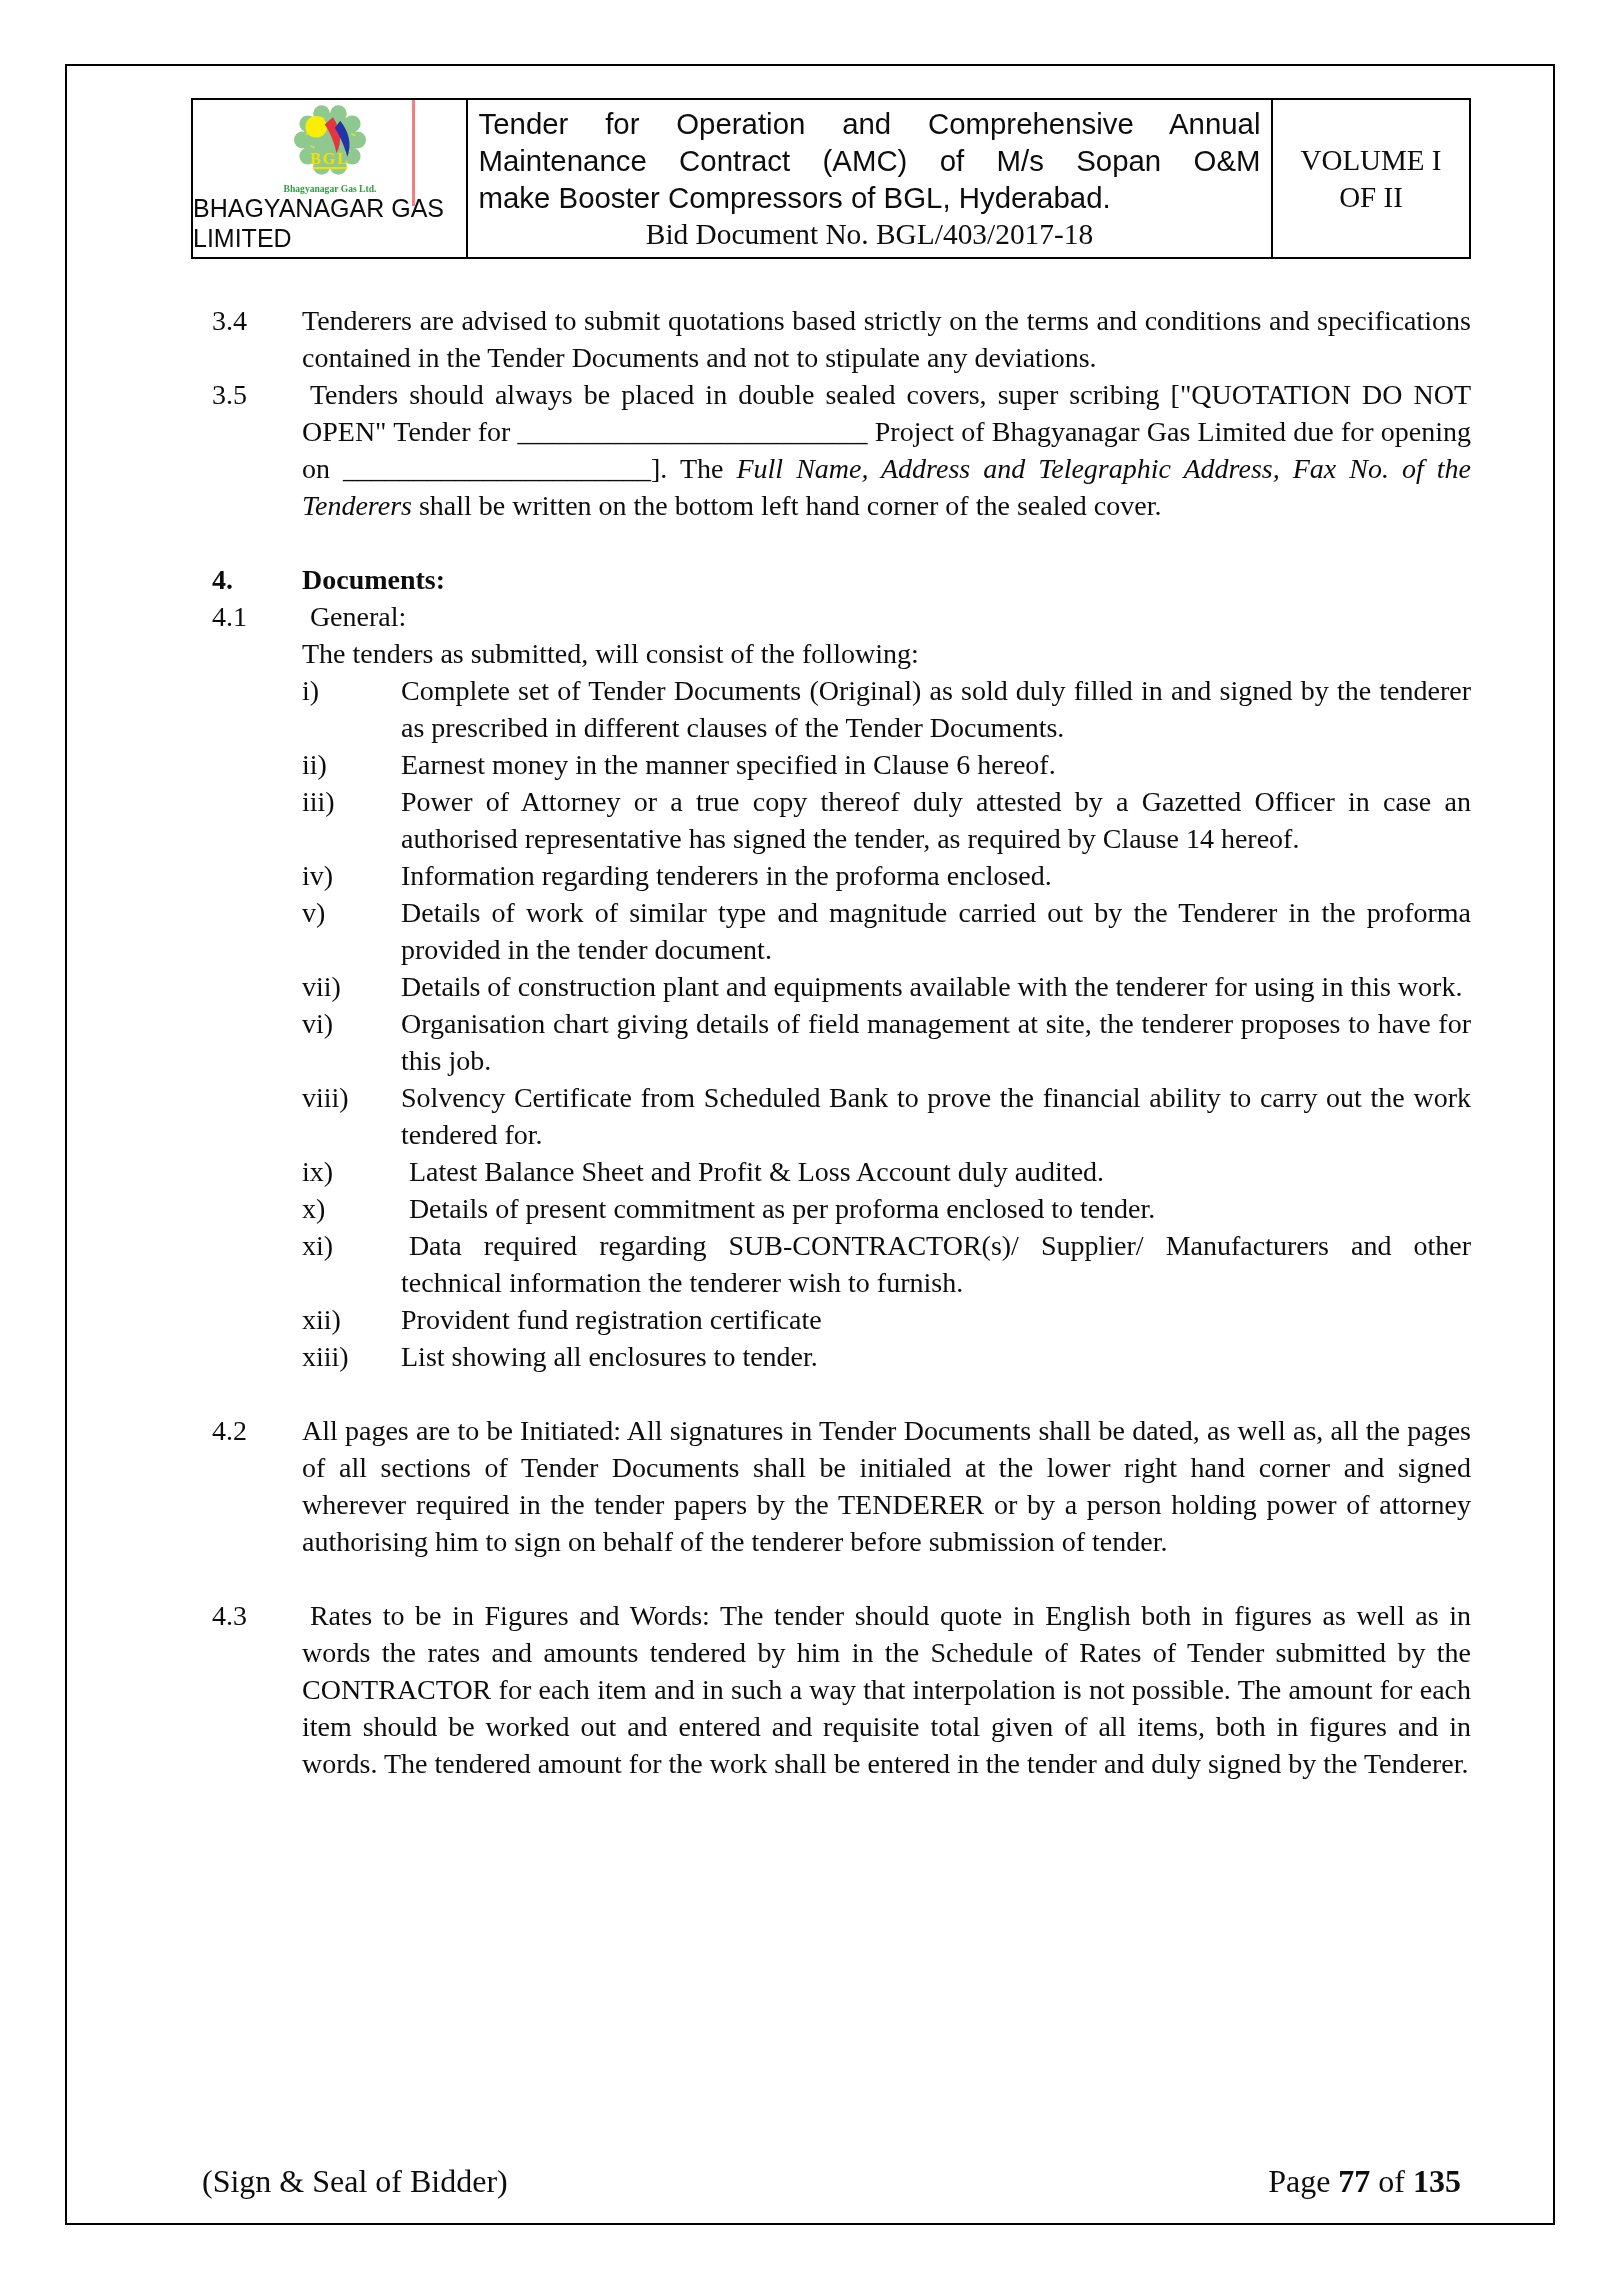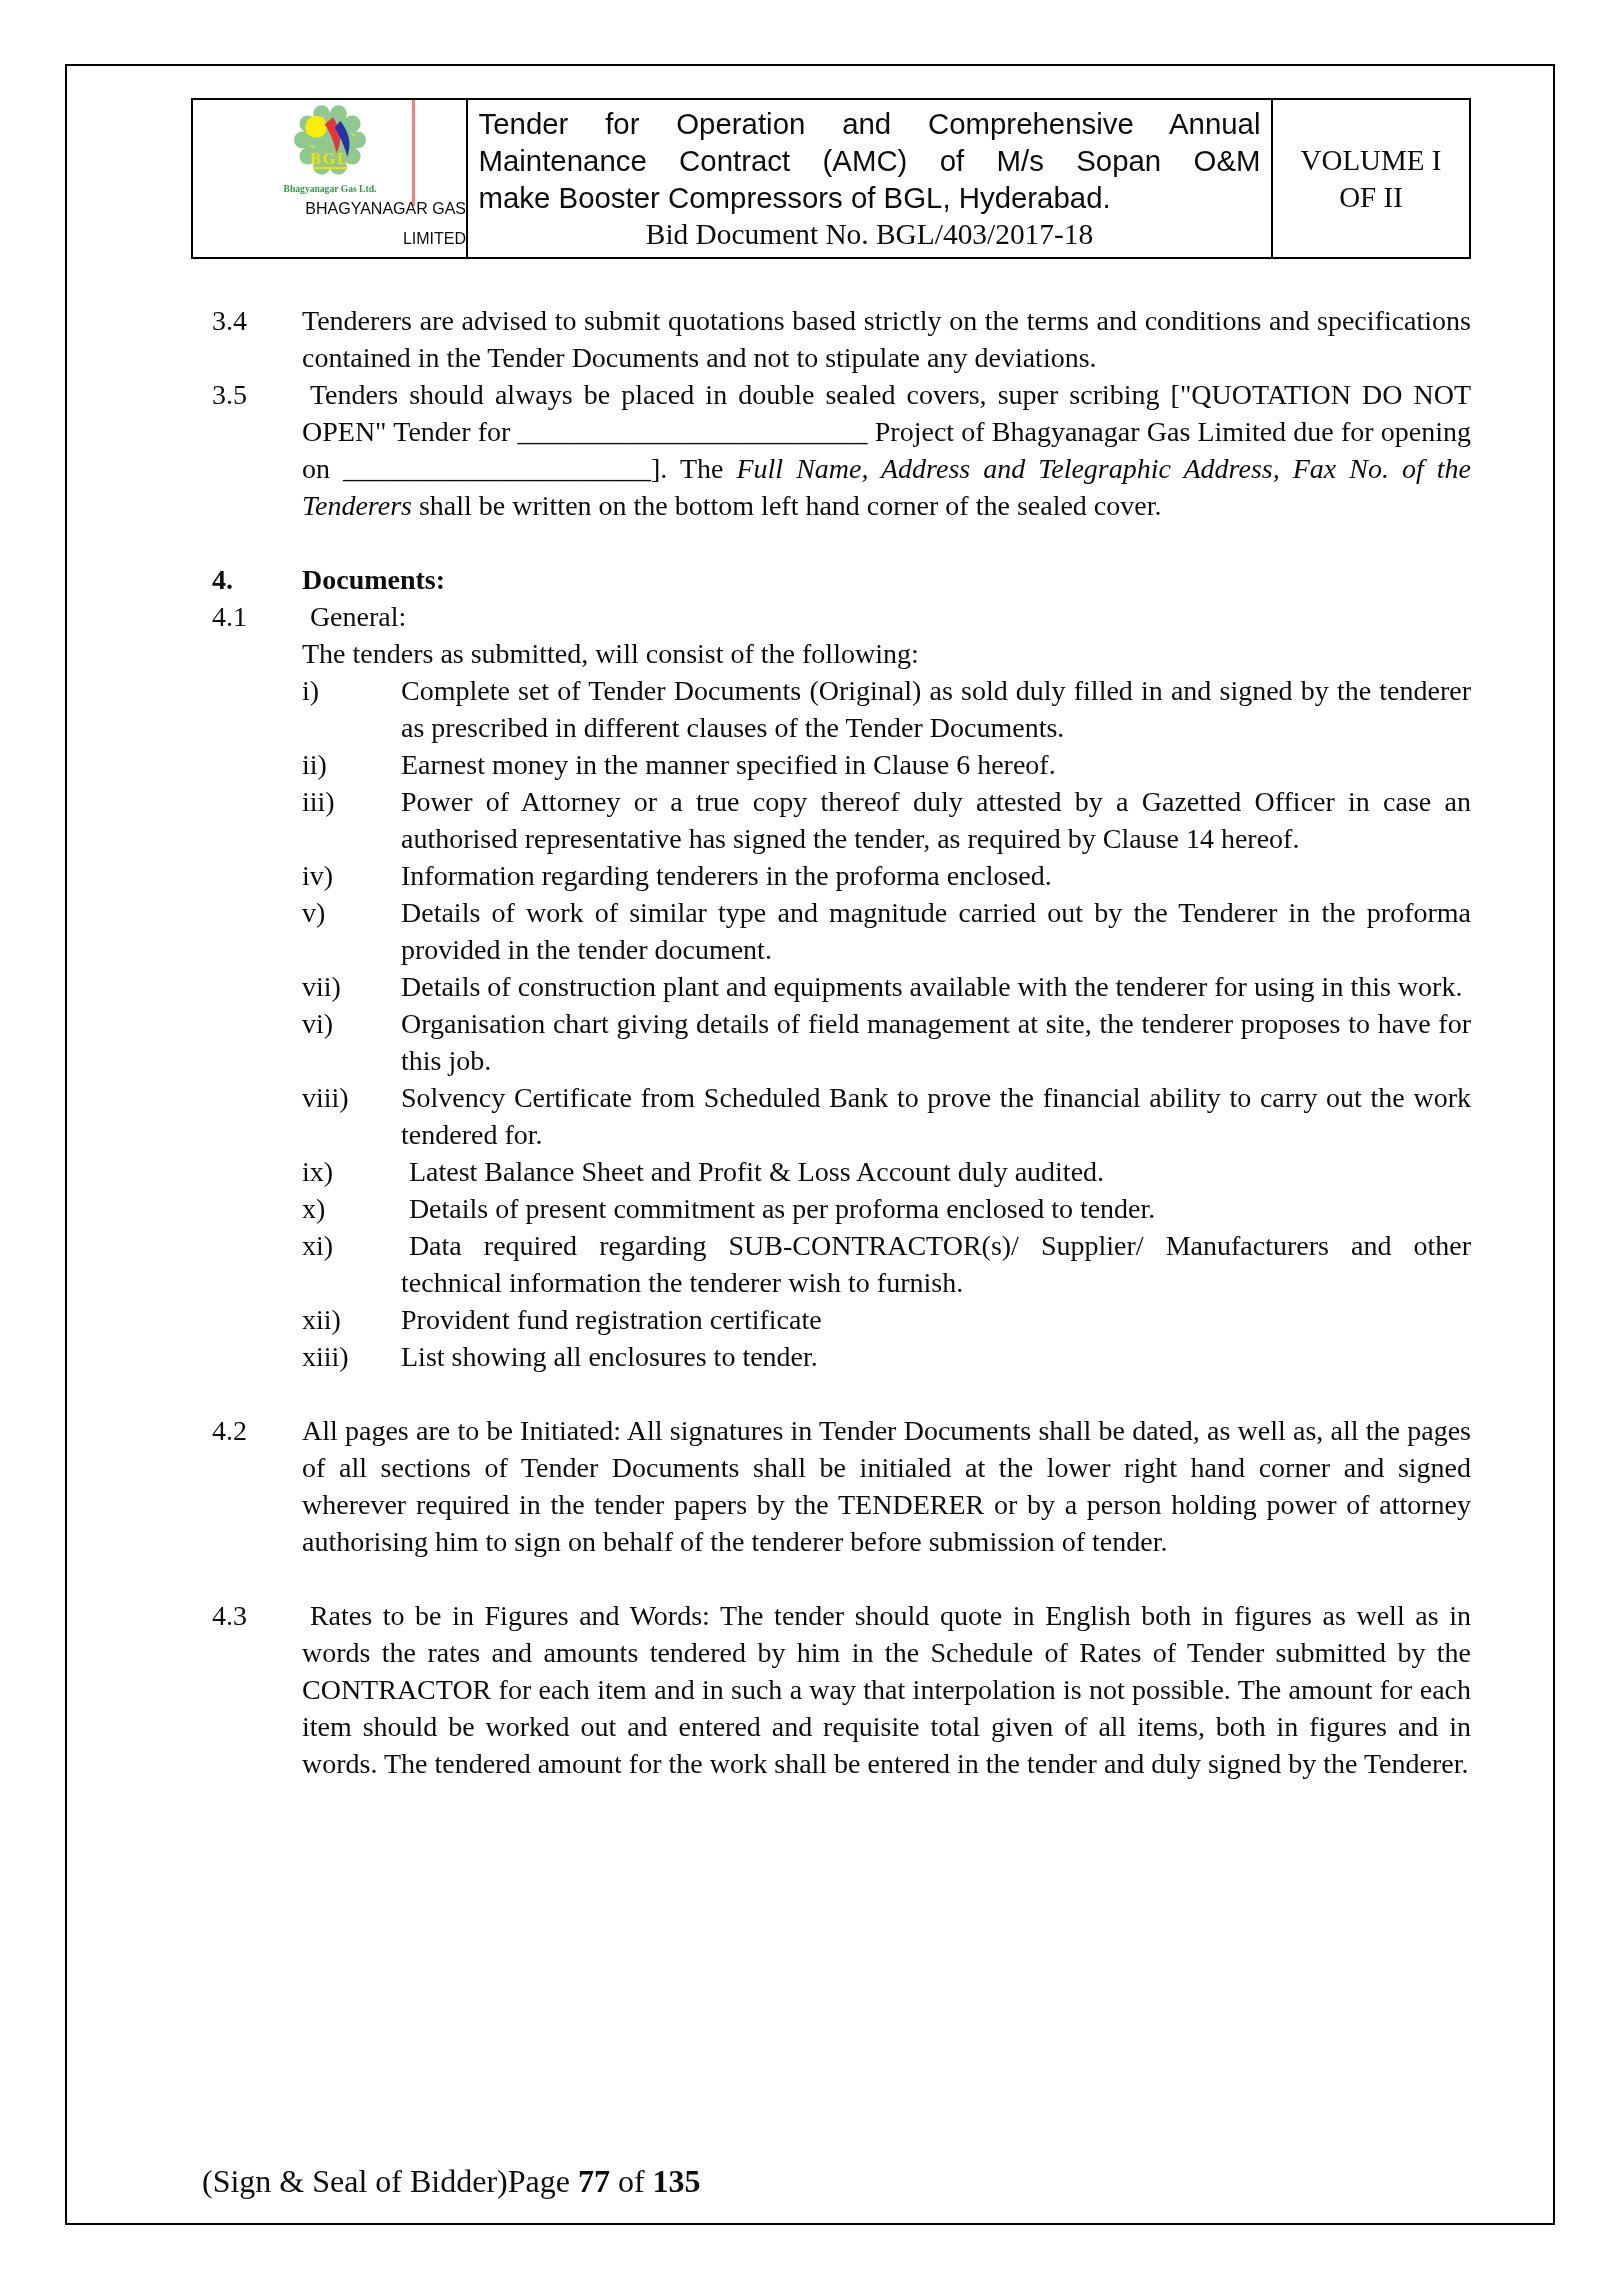--- a/index.html
+++ b/index.html
@@ -8,22 +8,22 @@
   .page-border{position:absolute;left:65px;top:64px;width:1490px;height:2161px;
         border:2px solid #000;box-sizing:border-box;}
   
   .header-table{position:absolute;left:191px;top:98px;width:1280px;height:161px;
         display:flex;border:2.6px solid #000;box-sizing:border-box;background:#fff;}
   .cell{box-sizing:border-box;height:100%;}
   .cell-logo{width:275px;border-right:2.6px solid #000;position:relative;
         display:flex;flex-direction:column;align-items:center;}
   .logo-svg{margin-top:3.9px;height:96px;}
   .red-line{position:absolute;top:0;right:51px;width:2.6px;height:106px;background:#f37f7f;}
-  .company{position:absolute;bottom:3.9px;left:0;width:100%;text-align:right;
-        font-family:"Liberation Sans","DejaVu Sans",sans-serif;font-size:16px;line-height:29.4px;}
+  .company{position:absolute;bottom:3.9px;left:0;width:100%;text-align:left;
+        font-family:"Liberation Sans","DejaVu Sans",sans-serif;font-size:25px;line-height:29.4px;}
   .cell-title{flex:1;border-right:2.6px solid #000;padding:5.2px 10.5px 0 10.5px;
         font-family:"Liberation Sans","DejaVu Sans",sans-serif;font-size:29.4px;line-height:37px;}
   .tl-j{text-align:justify;text-align-last:justify;}
   .tl-l{text-align:left;}
   .tl-c{text-align:center;font-family:Liberation Serif, serif;}
   .cell-volume{width:196px;display:flex;flex-direction:column;justify-content:center;
         align-items:center;font-family:Liberation Serif, serif;
         font-size:29px;line-height:37px;}
   
   .body-text{position:absolute;left:212px;top:302px;width:1259px;
@@ -35,21 +35,21 @@
   .items{margin-left:90px;}
   .item{display:flex;}
   .ilabel{width:99px;flex:none;}
   .itext{flex:1;text-align:justify;}
   .b{font-weight:bold;}
   .it{font-style:italic;}
   .sp{height:37px;}
   .sp-sm{height:37px;}
   
   .footer{position:absolute;left:202px;top:2163px;width:1259px;display:flex;
-        justify-content:flex-start;align-items:baseline;
+        justify-content:space-between;align-items:baseline;
         font-family:"Liberation Serif","DejaVu Serif",serif;font-size:32px;}
   .pageno{white-space:pre;}
 </style>
 </head>
 <body>
 
 <div class="page">
   <div class="page-border"></div>
 
   <div class="header-table">

